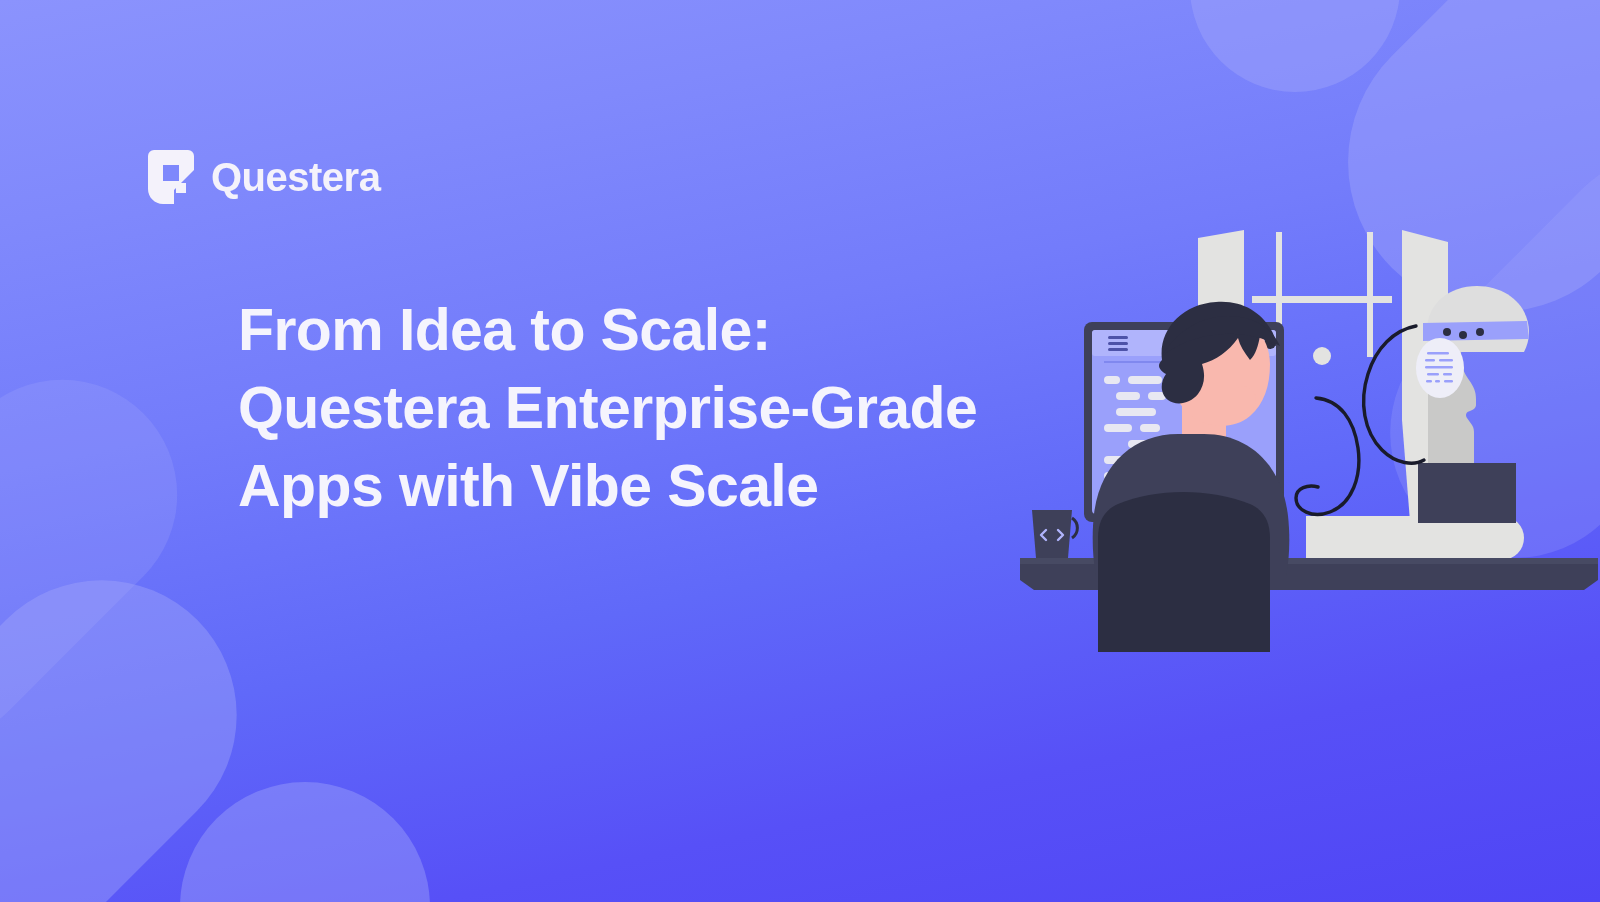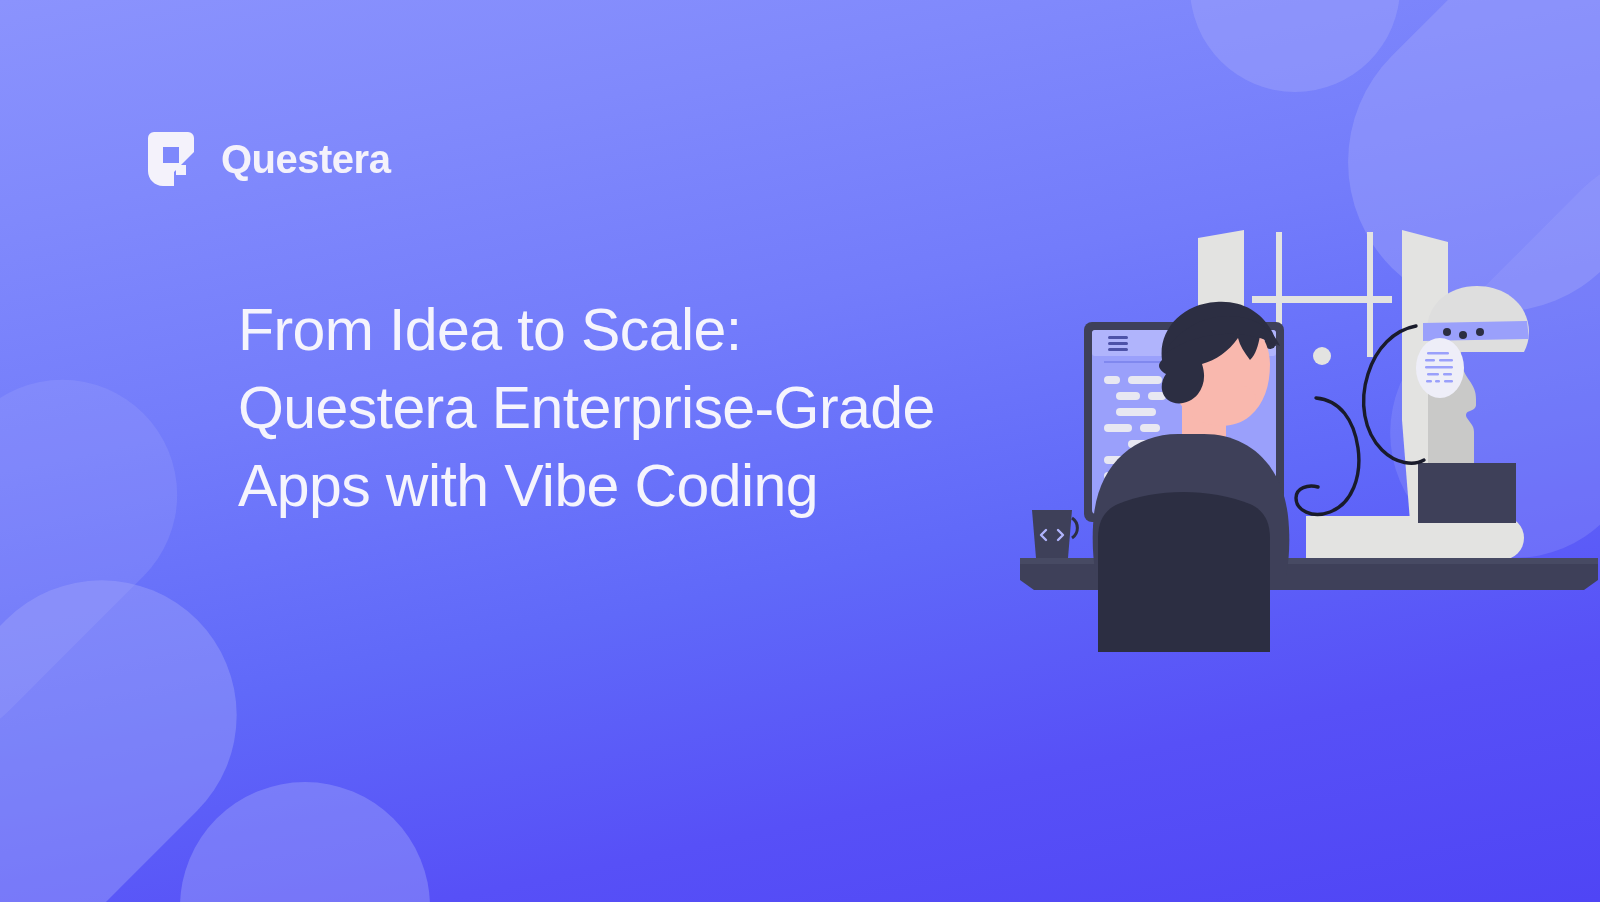--- a/index.html
+++ b/index.html
@@ -65,42 +65,42 @@
   }
   #blob-bl-3 {
     width:250px; height:250px;
     left:180px; bottom:-130px;
     border-radius:125px;
   }
 
   
   #logo {
     position:absolute;
-    left:148px; top:132px;
-    display:flex; align-items:center; gap:27px;
+    left:148px; top:150px;
+    display:flex; align-items:center; gap:17px;
     z-index:6;
   }
   #logo-mark { width:46px; height:54px; display:block; }
   #logo-word {
     color:#f4f2fb;
     font-size:40px;
     font-weight:bold;
     letter-spacing:-.5px;
     line-height:1;
   }
 
   
   #headline {
     position:absolute;
     left:238px; top:291px;
     width:760px;
     z-index:6;
     color:#f5f4fd;
     font-size:59px;
-    font-weight:normal;
+    font-weight:bold;
     line-height:78px;
     letter-spacing:-.6px;
   }
   #headline .line { display:block; white-space:nowrap; }
 
   
   #illustration {
     position:absolute;
     right:0px; bottom:250px;
     width:580px; height:430px;
@@ -126,21 +126,21 @@
       <path fill="#7e88fc" d="M15 15h16v16H15z"></path>
       <path fill="#f4f2fb" d="M28 33h10v10H28z"></path>
       <path fill="#7e88fc" d="M26 40 46 20v12a8 8 0 0 1-8 8H26z" opacity="0"></path>
     </svg>
     <span id="logo-word">Questera</span>
   </div>
 
   <h1 id="headline">
     <span class="line">From Idea to Scale:</span>
     <span class="line">Questera Enterprise-Grade</span>
-    <span class="line">Apps with Vibe Coding</span>
+    <span class="line">Apps with Vibe Scale</span>
   </h1>
 
   <div id="illustration">
     <svg viewBox="0 0 580 430" aria-hidden="true">
 
       <g>
 
         <g>
           <rect x="256" y="10" width="6" height="125" fill="#e3e3e1"></rect>
           <rect x="347" y="10" width="6" height="125" fill="#e3e3e1"></rect>

